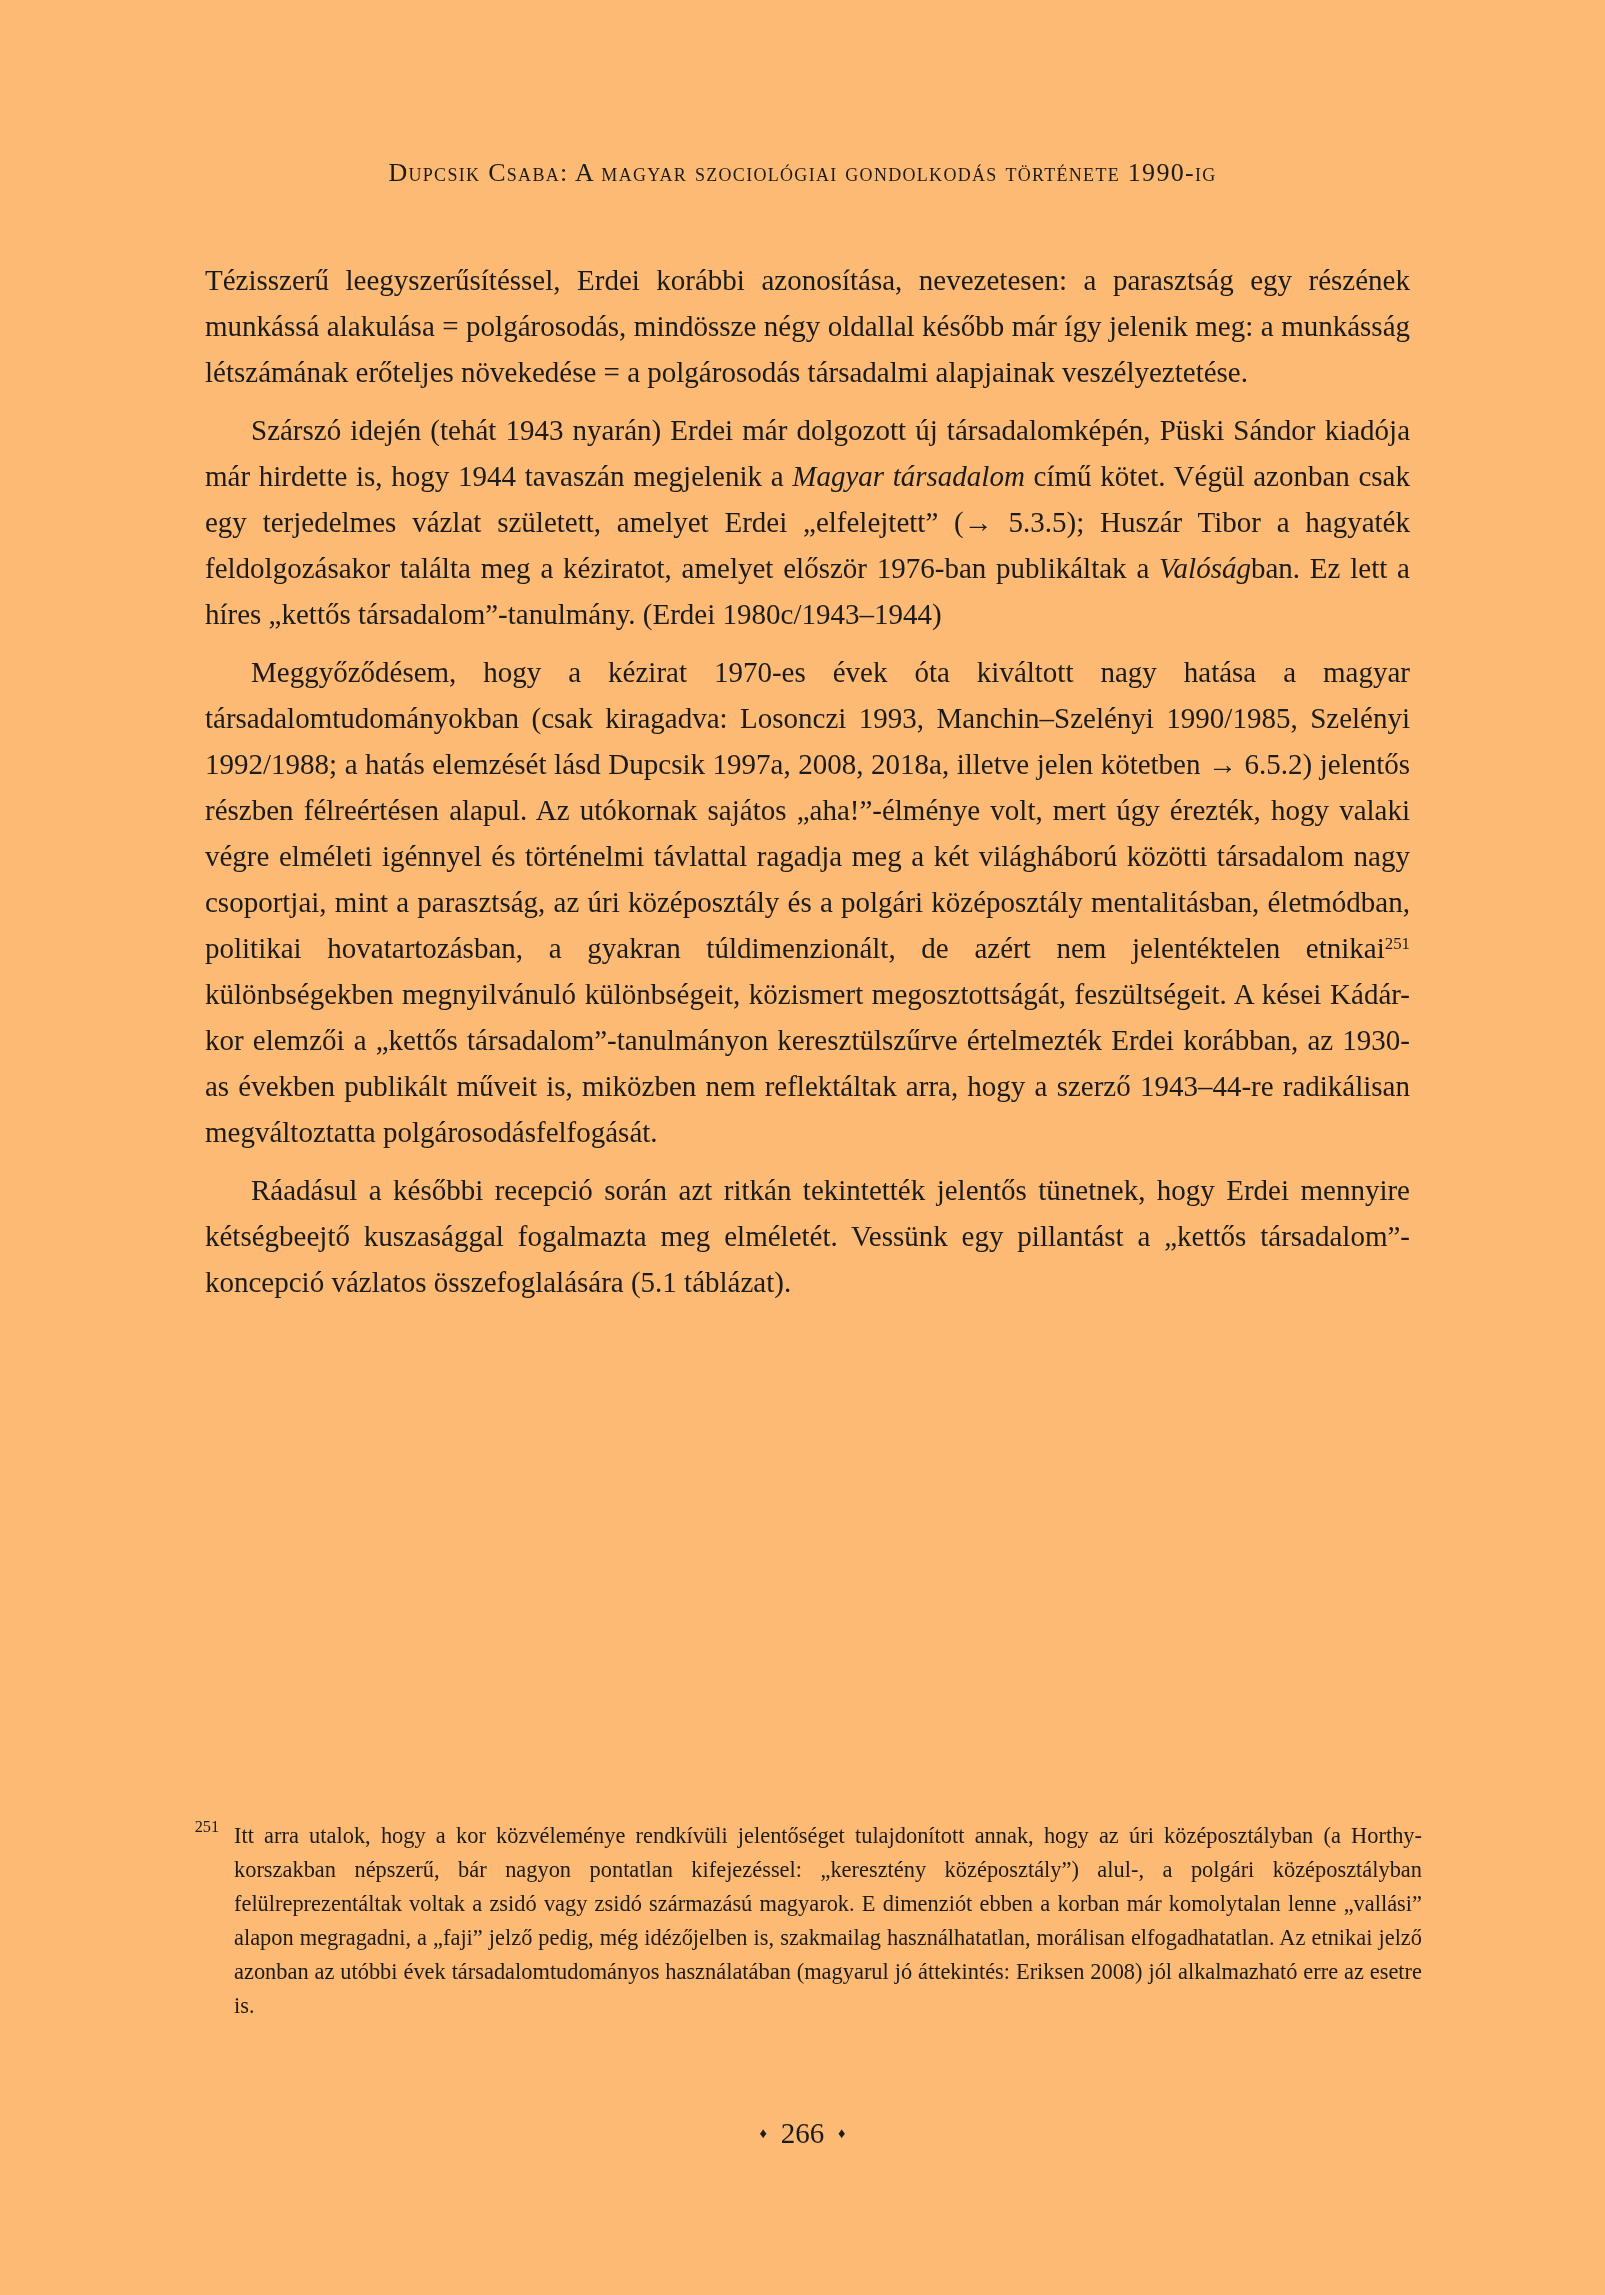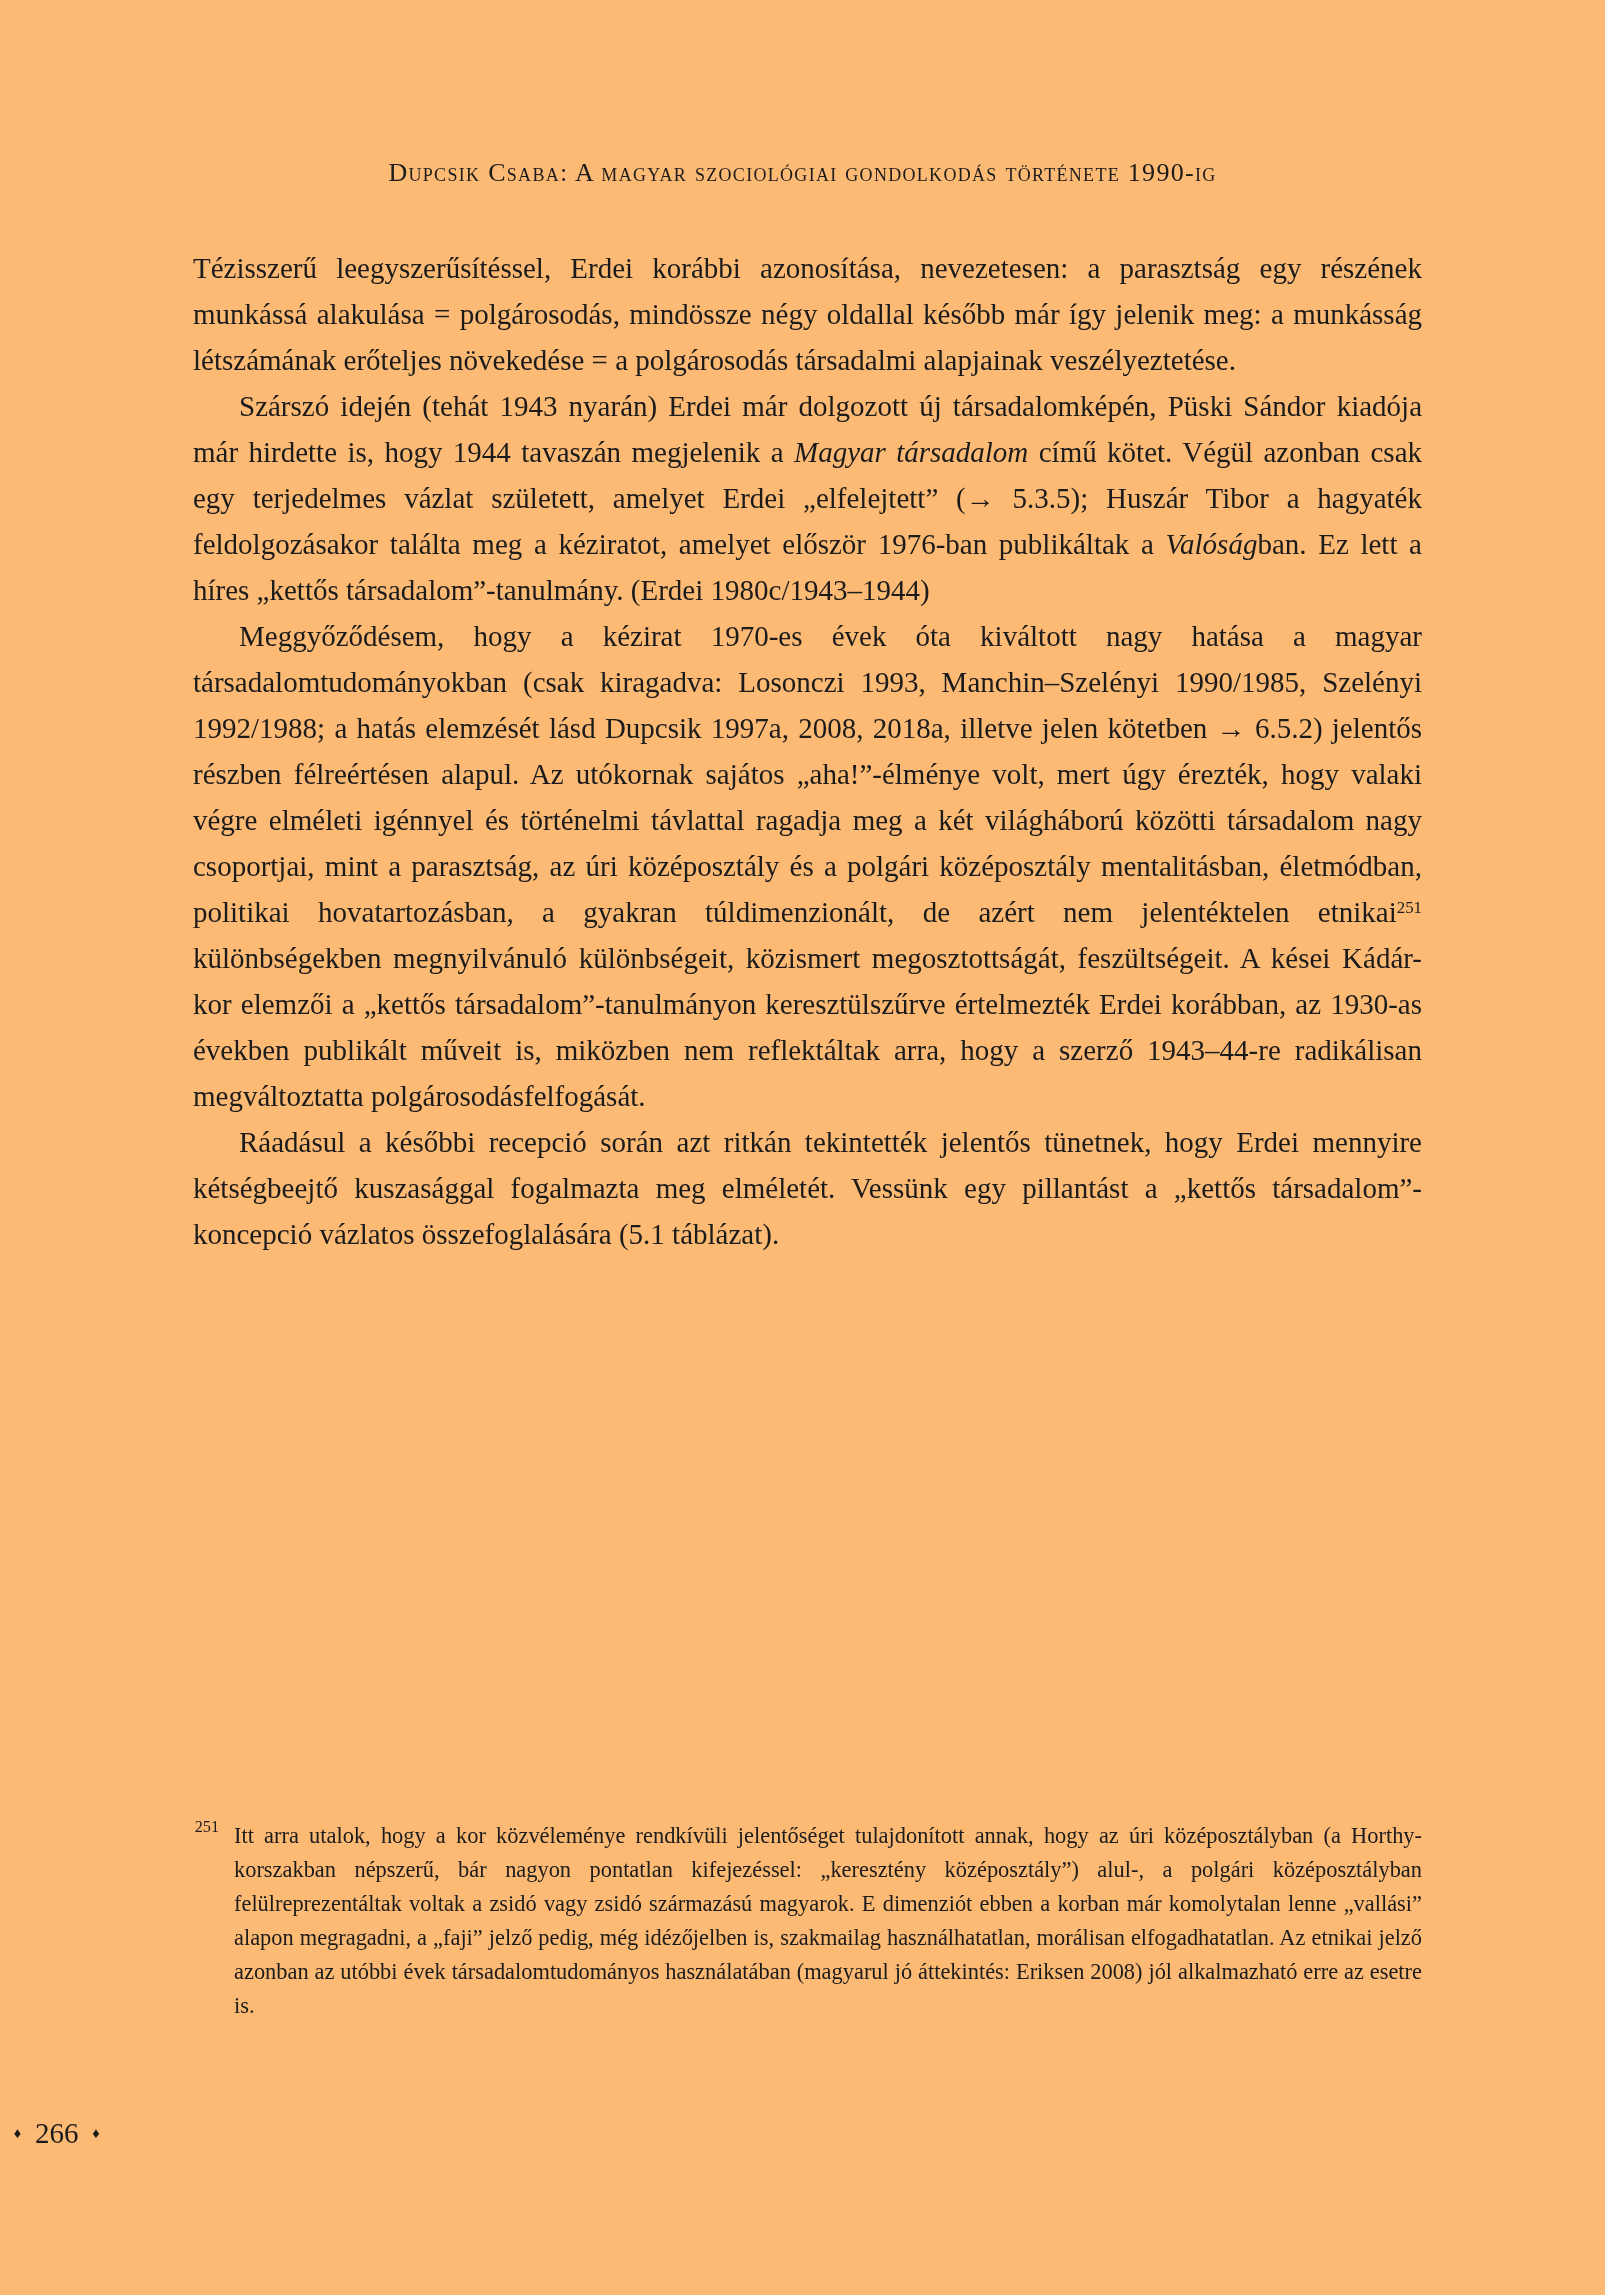--- a/index.html
+++ b/index.html
@@ -30,21 +30,21 @@
   .body-text {
     position: absolute;
     top: 245px;
     left: 193px;
     width: 1229px;
     font-size: 29px;
     line-height: 46px;
     text-align: justify;
   }
   .para {
-    margin: 0;
+    margin: 12px;
     padding: 0;
   }
   .para.indent {
     text-indent: 46px;
   }
   i { font-style: italic; }
   sup {
     font-size: 0.58em;
     line-height: 0;
     vertical-align: 0.55em;
@@ -67,21 +67,21 @@
     left: 1.7px;
     top: 0px;
     font-size: 16.3px;
     line-height: 1;
   }
   .page-number-row {
     position: absolute;
     top: 2117px;
     left: 0;
     width: 100%;
-    text-align: left;
+    text-align: center;
     font-size: 29px;
   }
   .ornament {
     font-size: 14.6px;
     vertical-align: 5.2px;
     margin: 0 13.8px;
     color: #1b1b1b;
   }
 </style>
 </head>

